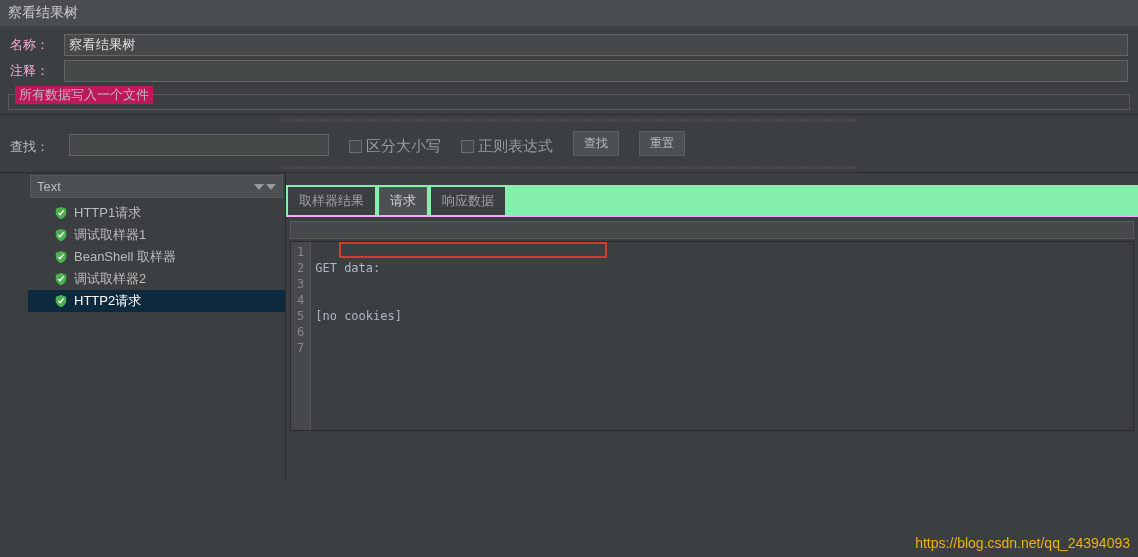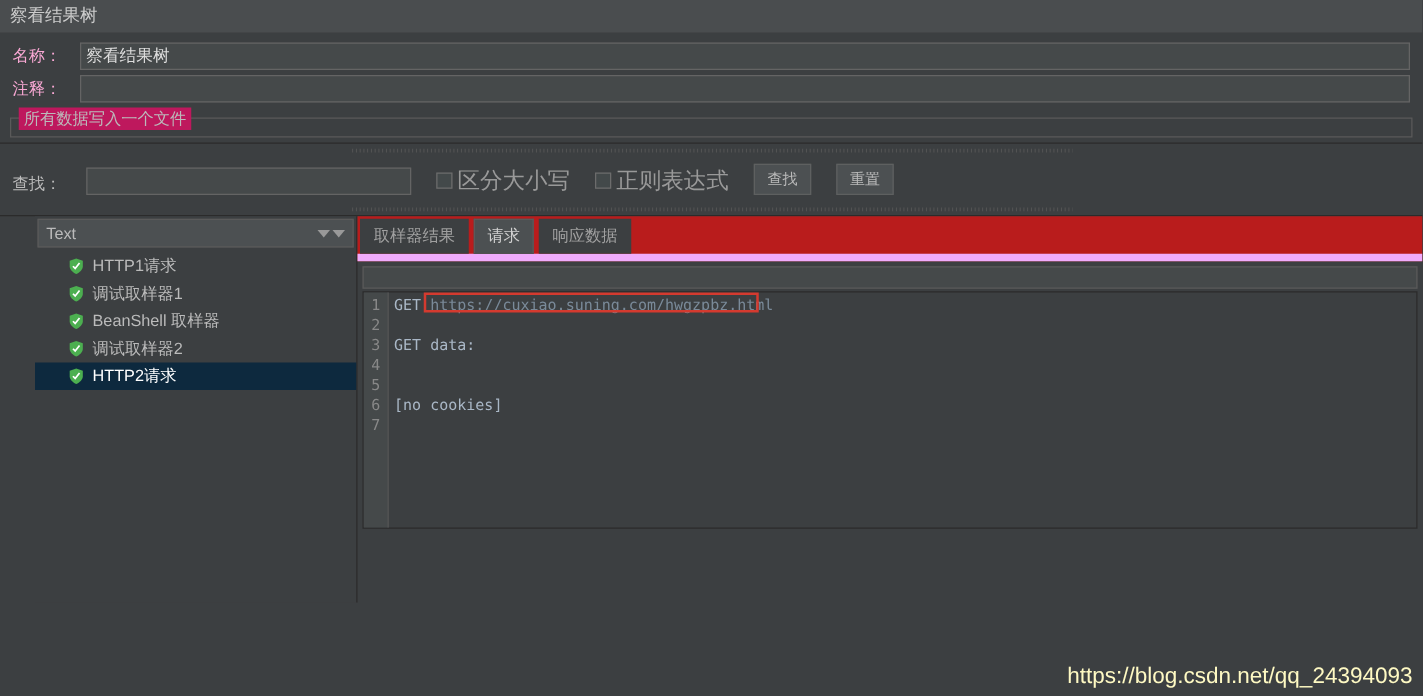--- a/index.html
+++ b/index.html
@@ -67,21 +67,21 @@
   padding: 6px 10px;
 }
 .search-input {
   background: #45494a;
   border: 1px solid #646464;
   height: 22px;
   width: 260px;
   color: #ddd;
   padding: 0 4px;
 }
-.checkbox-wrap { display: flex; align-items: center; gap: 4px; font-size: 18px; color: #999; }
+.checkbox-wrap { display: flex; align-items: center; gap: 4px; font-size: 15px; color: #999; }
 .checkbox {
   width: 13px; height: 13px; background: #43494a; border: 1px solid #6c6c6c;
 }
 .divider-grip {
   height: 6px;
   background: repeating-linear-gradient(90deg, #3c3f41 0 2px, #555 2px 3px);
   background-size: 3px 3px;
   background-position: center;
   background-repeat: repeat-x;
   margin: 2px 280px;
@@ -119,23 +119,24 @@
   cursor: pointer;
 }
 .tree-item.selected { background: #0d293e; color: #fff; }
 .shield {
   width: 14px; height: 14px; position: relative; flex-shrink: 0;
 }
 .shield svg { width: 14px; height: 14px; }
 .right-pane { flex: 1; display: flex; flex-direction: column; }
 .tabs {
   display: flex; gap: 4px;
-  background: #b91c1c;
-  border-bottom: 6px solid #f0abfc;
+  background: #86efac;
+  border-bottom: 2px solid #f0abfc;
   padding: 2px 2px 0 2px;
+  margin-top: 12px;
 }
 .tab {
   padding: 4px 10px;
   background: #3c3f41;
   color: #a0a0a0;
   cursor: pointer;
   border: 1px solid transparent;
 }
 .tab.active {
   background: #4c5052;
@@ -190,21 +191,21 @@
 .code-url { color: #7a8a99; }
 .highlight-box {
   position: absolute;
   border: 2px solid #d43a2f;
   top: 0px; left: 28px;
   width: 268px; height: 20px;
   pointer-events: none;
 }
 .watermark {
   position: absolute; bottom: 6px; right: 8px;
-  color: #fef9c3; font-size: 18px;
+  color: #eab308; font-size: 14px;
 }
 .split-line { height: 1px; background: #2b2b2b; }
 </style>
 </head>
 <body>
 
 <div class="title-bar">
   <span>察看结果树</span>
 </div>
 
@@ -303,21 +304,20 @@
           <div>1</div>
           <div>2</div>
           <div>3</div>
           <div>4</div>
           <div>5</div>
           <div>6</div>
           <div>7</div>
         </div>
       <div class="code-lines" id="codelines">
         <div class="highlight-box"></div>
-      <div><span class="code-get">GET </span><span class="code-url">https://cuxiao.suning.com/hwgzpbz.html</span></div>
           <div class="code-get"></div>
           <div class="code-get">GET data:</div>
           <div class="code-get"></div>
           <div class="code-get"></div>
           <div class="code-get">[no cookies]</div>
           <div class="code-get"></div>
         </div>
     </div>
   </div>
 </div>

